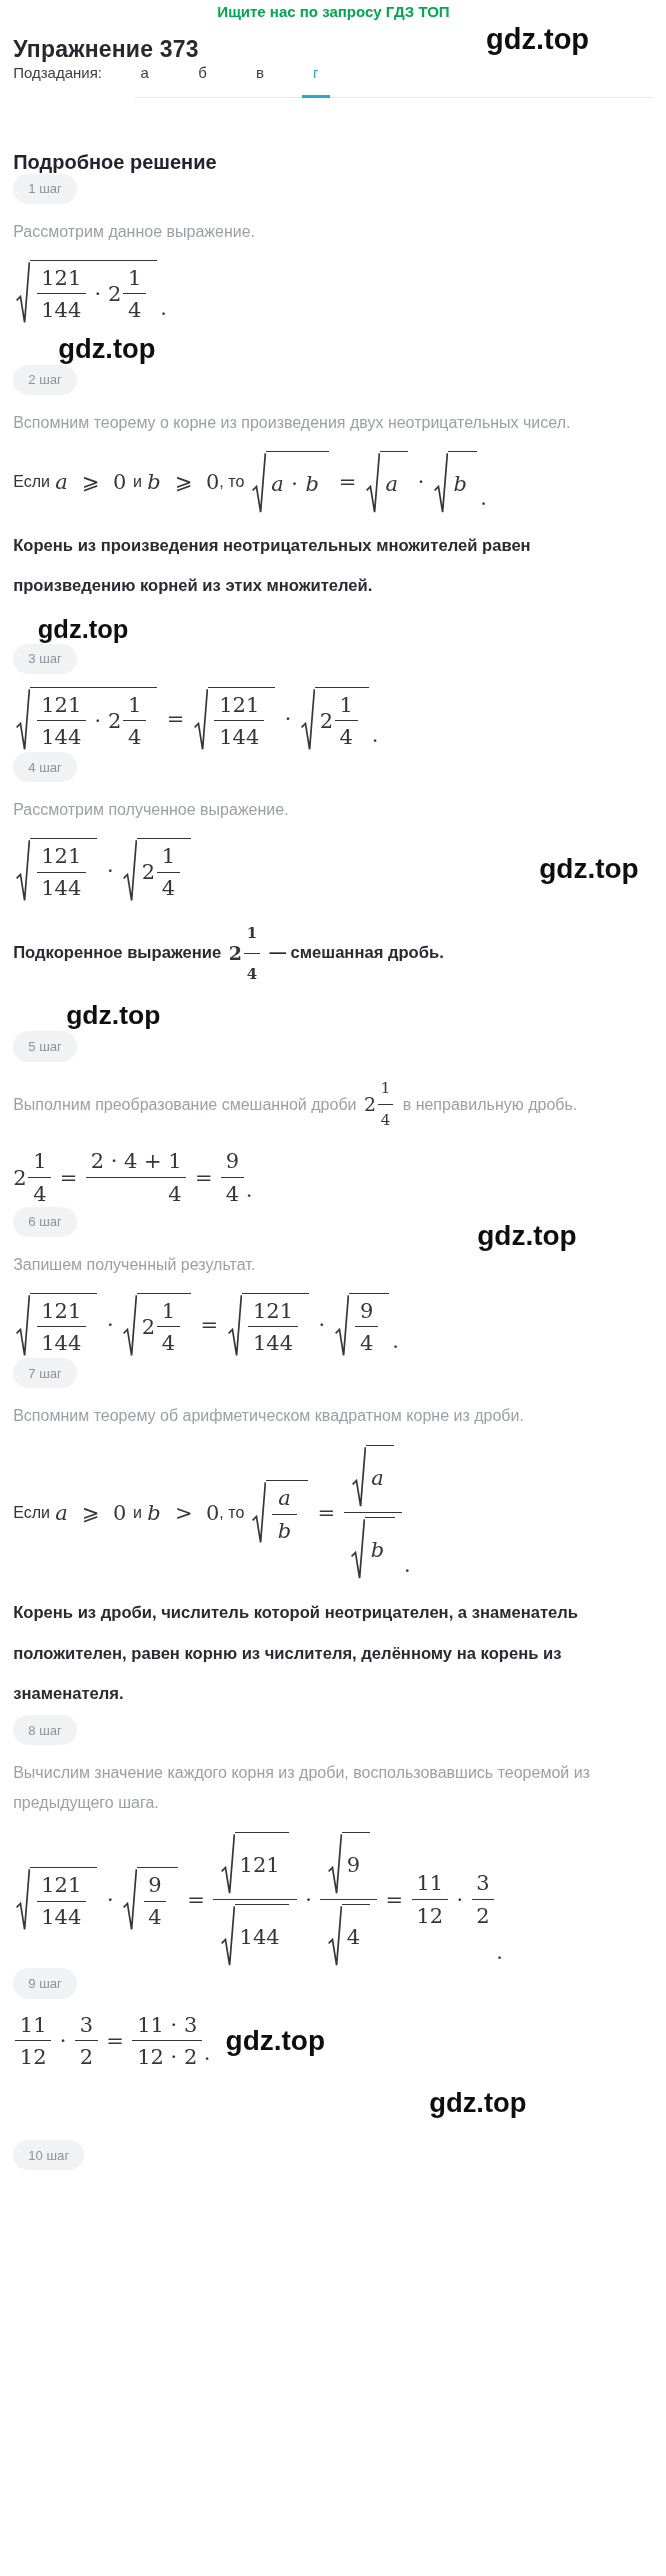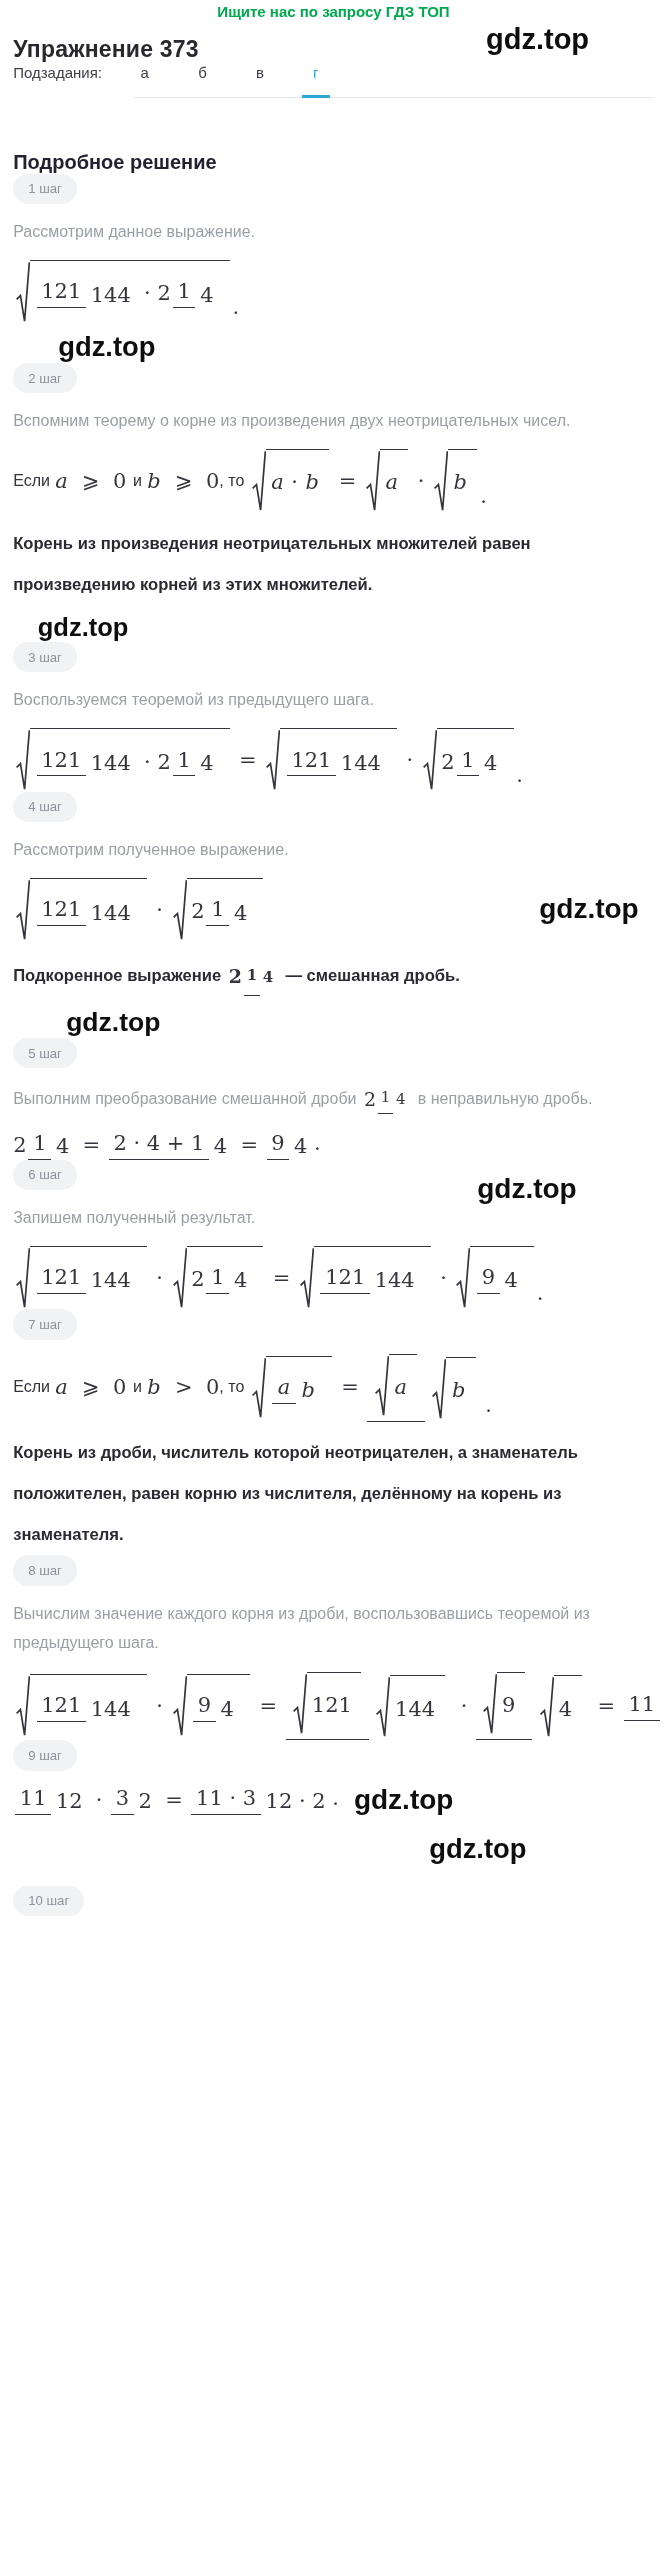--- a/index.html
+++ b/index.html
@@ -22,23 +22,23 @@
 .gray{color:#9ba0a7;font-size:16px;line-height:1.85;margin-top:13.2px;max-width:645px}
 .grayrow{display:flex;align-items:center;flex-wrap:nowrap}
 .bold-note{color:#2b2a33;font-size:16.6px;font-weight:700;line-height:2.45;margin-top:11.4px;max-width:645px}
 .noterow{display:flex;align-items:center;flex-wrap:nowrap}
 .fwrap{display:flex;align-items:center;margin-top:13.2px;position:relative}
 .mathline{font-family:"DejaVu Serif","DejaVu Sans",serif;font-size:21px;color:#36353d;display:inline-flex;align-items:center}
 .mt{white-space:pre}
 .mdot{align-self:flex-end;padding-bottom:4.7px}
 .mi{font-style:italic;white-space:pre;margin:0 0.9px}
 .mp{font-family:"Liberation Sans",sans-serif;font-size:16px;color:#33323b;white-space:pre;font-style:normal}
-.mfrac{display:inline-flex;text-align:center;margin:0 1.9px}
+.mfrac{display:inline-flex;flex-direction:column;text-align:center;margin:0 1.9px}
 .mnum{display:flex;justify-content:center;align-items:center;border-bottom:1.5px solid #36353d;padding:0.9px 4.7px 3.8px}
-.mden{display:flex;justify-content:flex-start;align-items:center;padding:3.8px 4.7px 0.9px}
+.mden{display:flex;justify-content:flex-end;align-items:center;padding:3.8px 4.7px 0.9px}
 .msqrt{display:inline-flex;align-items:stretch;margin:0 2.8px}
 .msqrt>svg{width:14px;flex:0 0 14px;align-self:stretch;height:auto;display:block}
 .mrad{display:inline-flex;align-items:center;border-top:1.6px solid #36353d;padding:3.8px 9.5px 1.9px 4.7px}
 .im{display:inline-flex;align-items:center;margin:0 7.6px;font-size:19px;vertical-align:middle}
 .im .mfrac{font-size:15px}
 .im .mnum{border-bottom-width:1.2px;padding:0 2.8px 1.9px}
 .im .mden{padding:1.9px 2.8px 0}
 .wm-block{display:block;font-size:26.5px;margin-top:7.6px}
 .wm-abs{position:absolute;font-size:28px}
 .wm-inline{font-size:28px;margin-left:15px;color:#0e0e0e;font-family:"Liberation Sans",sans-serif}
@@ -143,21 +143,20 @@
           </span>
           <span class="mt mdot">.</span>
         </span>
       </div>
     <p class="bold-note">Корень из произведения неотрицательных множителей равен произведению корней из этих множителей.</p>
     <span class="wm wm-block" style="margin-left:24.6px;font-size:25.5px">gdz.top</span>
   </section>
 
   <section class="step">
     <span class="badge">3 шаг</span>
-    <p class="gray">Воспользуемся теоремой из предыдущего шага.</p>
     <div class="fwrap">
         <span class="mathline">
           <span class="msqrt">
             <svg viewBox="0 0 22 100" preserveAspectRatio="none">
               <path d="M1 62 L7 56 L13.5 96 L21 3.5" fill="none" stroke="#36353d" stroke-width="1.7" vector-effect="non-scaling-stroke"></path>
             </svg>
             <span class="mrad">
               <span class="mfrac">
                 <span class="mnum">
                   <span class="mt">121</span>
@@ -395,20 +394,21 @@
               </span>
             </span>
           </span>
           <span class="mt mdot">.</span>
         </span>
       </div>
   </section>
 
   <section class="step">
     <span class="badge">7 шаг</span>
+    <p class="gray">Вспомним теорему об арифметическом квадратном корне из дроби.</p>
     <div class="fwrap">
         <span class="mathline">
           <span class="mp">Если </span>
           <span class="mi">a</span>
           <span class="mt">  ⩾  0 </span>
           <span class="mp">и </span>
           <span class="mi">b</span>
           <span class="mt">  &gt;  0</span>
           <span class="mp">, то </span>
           <span class="msqrt">

